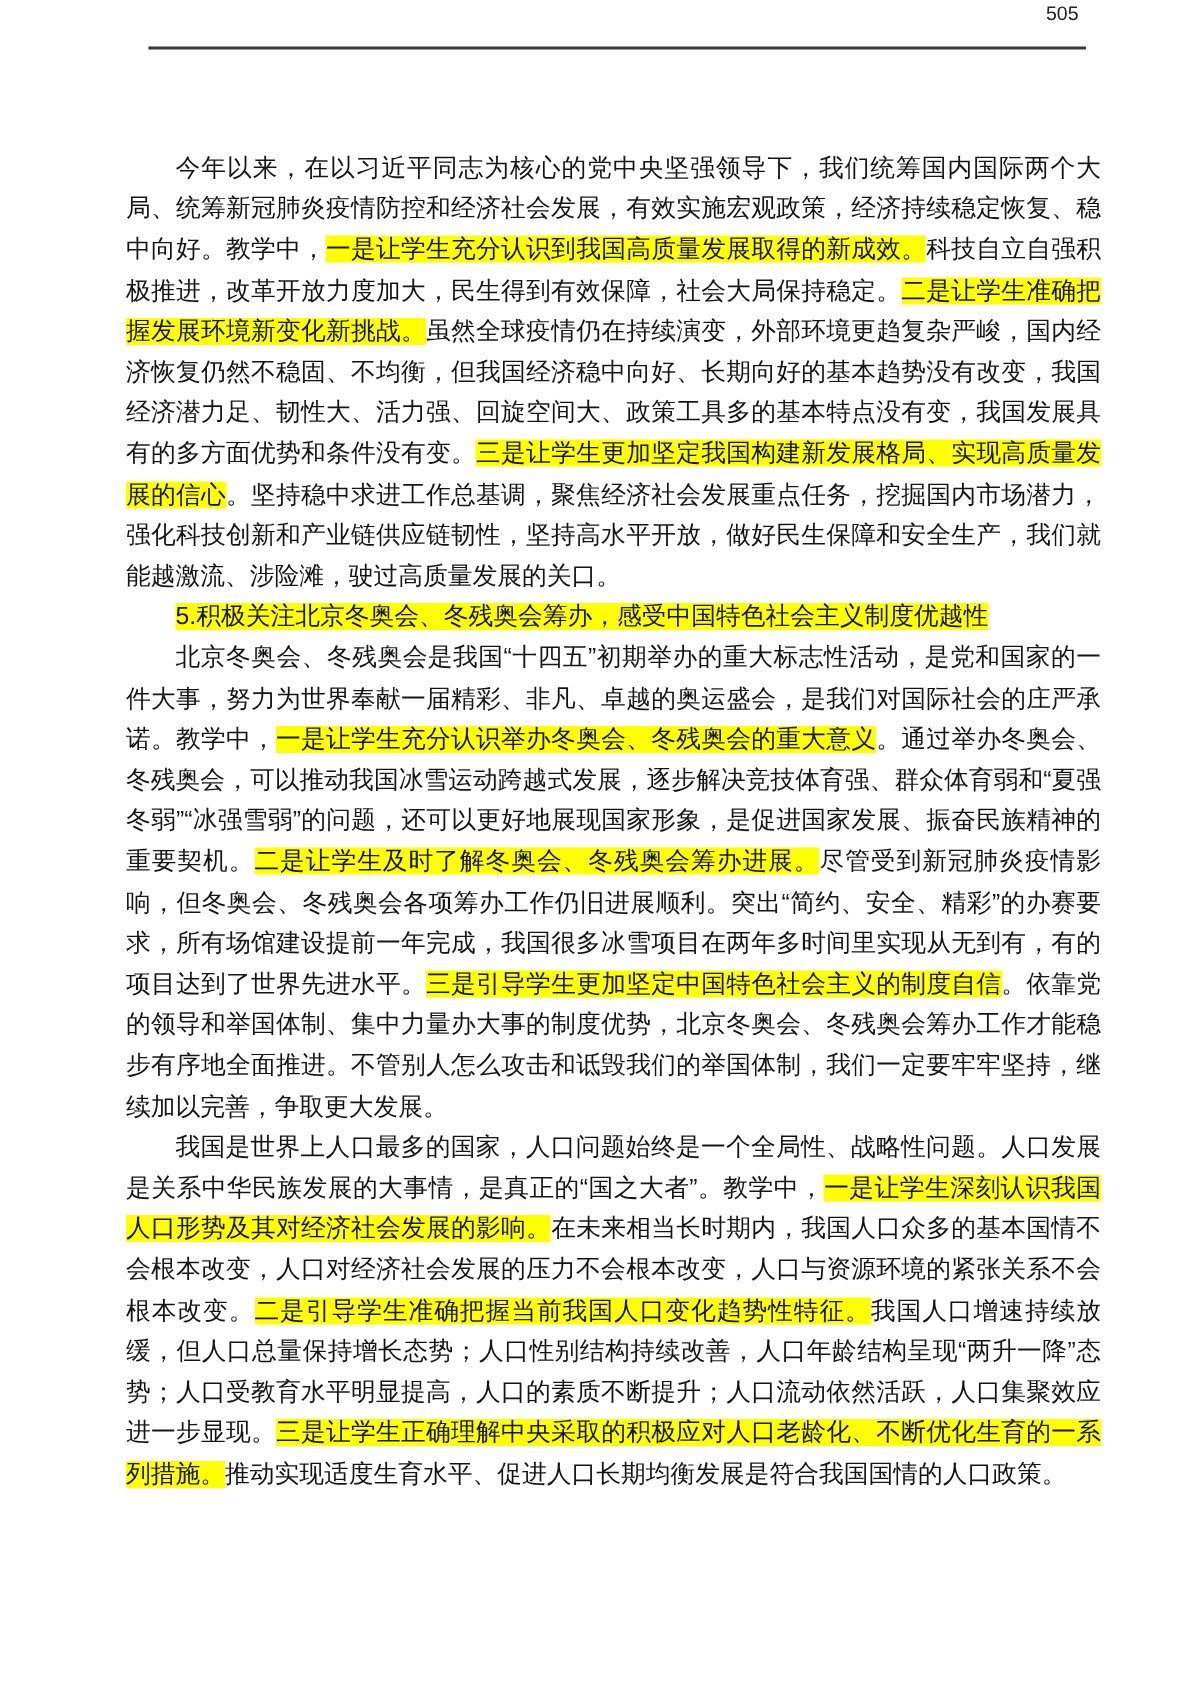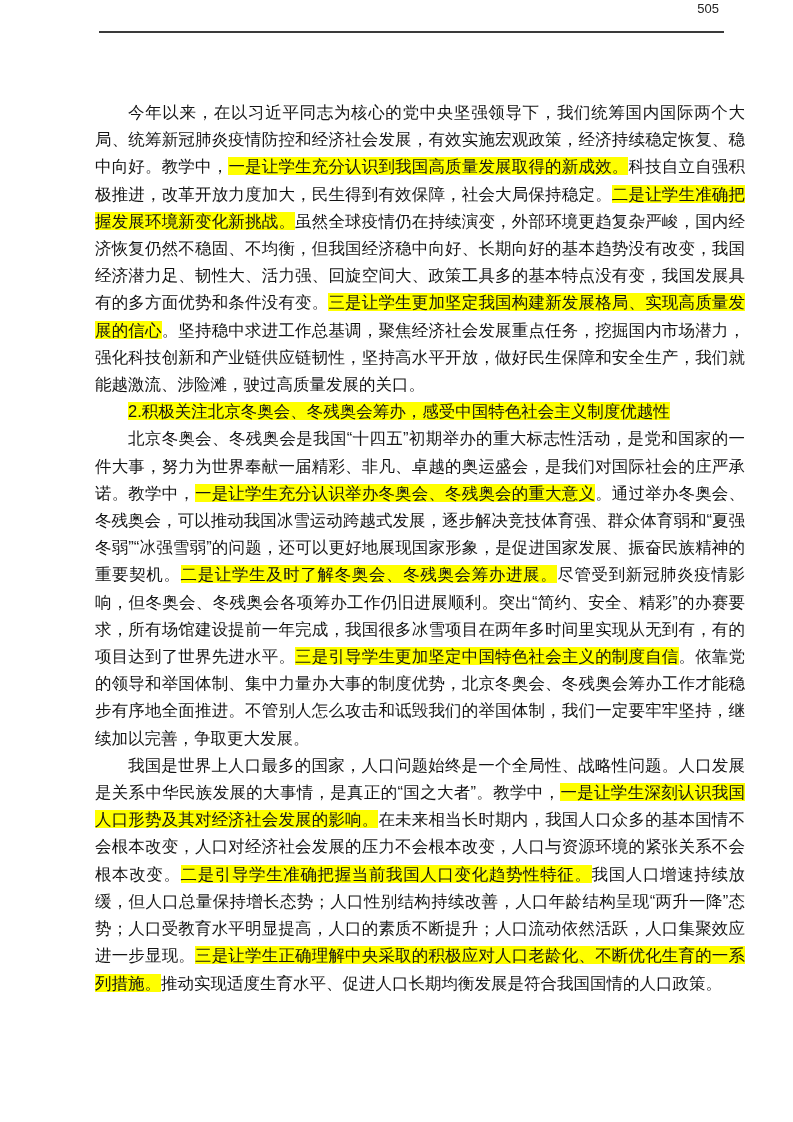--- a/index.html
+++ b/index.html
@@ -29,21 +29,21 @@
     position: absolute;
     top: 31px;
     left: 88px;
     width: 625px;
     height: 0;
     border-top: 2px solid #3a3a3a;
   }
   .content {
     position: absolute;
     top: 99px;
-    left: 84px;
+    left: 73px;
     width: 650px;
     font-size: 16.5px;
     line-height: 27.2px;
     text-align: justify;
     letter-spacing: 0;
   }
   p.para {
     margin: 0;
     padding: 0;
     text-indent: 2em;
@@ -53,17 +53,17 @@
   }
 </style>
 </head>
 <body>
 
 <div class="page">
   <div class="page-number">505</div>
   <div class="header-rule"></div>
   <div class="content" style="color: rgb(20, 20, 20);">
       <p class="para body"><span>今年以来，在以习近平同志为核心的党中央坚强领导下，我们统筹国内国际两个大局、统筹新冠肺炎疫情防控和经济社会发展，有效实施宏观政策，经济持续稳定恢复、稳中向好。教学中，</span><span class="hl" style="background-color: rgb(255, 255, 0);">一是让学生充分认识到我国高质量发展取得的新成效。</span><span>科技自立自强积极推进，改革开放力度加大，民生得到有效保障，社会大局保持稳定。</span><span class="hl" style="background-color: rgb(255, 255, 0);">二是让学生准确把握发展环境新变化新挑战。</span><span>虽然全球疫情仍在持续演变，外部环境更趋复杂严峻，国内经济恢复仍然不稳固、不均衡，但我国经济稳中向好、长期向好的基本趋势没有改变，我国经济潜力足、韧性大、活力强、回旋空间大、政策工具多的基本特点没有变，我国发展具有的多方面优势和条件没有变。</span><span class="hl" style="background-color: rgb(255, 255, 0);">三是让学生更加坚定我国构建新发展格局、实现高质量发展的信心</span><span>。坚持稳中求进工作总基调，聚焦经济社会发展重点任务，挖掘国内市场潜力，强化科技创新和产业链供应链韧性，坚持高水平开放，做好民生保障和安全生产，我们就能越激流、涉险滩，驶过高质量发展的关口。</span></p>
-      <p class="para heading"><span class="hl" style="background-color: rgb(255, 255, 0);">2.积极关注北京冬奥会、冬残奥会筹办，感受中国特色社会主义制度优越性</span></p>
+      <p class="para heading"><span class="hl" style="background-color: rgb(255, 255, 0);">5.积极关注北京冬奥会、冬残奥会筹办，感受中国特色社会主义制度优越性</span></p>
       <p class="para body"><span>北京冬奥会、冬残奥会是我国“十四五”初期举办的重大标志性活动，是党和国家的一件大事，努力为世界奉献一届精彩、非凡、卓越的奥运盛会，是我们对国际社会的庄严承诺。教学中，</span><span class="hl" style="background-color: rgb(255, 255, 0);">一是让学生充分认识举办冬奥会、冬残奥会的重大意义</span><span>。通过举办冬奥会、冬残奥会，可以推动我国冰雪运动跨越式发展，逐步解决竞技体育强、群众体育弱和“夏强冬弱”“冰强雪弱”的问题，还可以更好地展现国家形象，是促进国家发展、振奋民族精神的重要契机。</span><span class="hl" style="background-color: rgb(255, 255, 0);">二是让学生及时了解冬奥会、冬残奥会筹办进展。</span><span>尽管受到新冠肺炎疫情影响，但冬奥会、冬残奥会各项筹办工作仍旧进展顺利。突出“简约、安全、精彩”的办赛要求，所有场馆建设提前一年完成，我国很多冰雪项目在两年多时间里实现从无到有，有的项目达到了世界先进水平。</span><span class="hl" style="background-color: rgb(255, 255, 0);">三是引导学生更加坚定中国特色社会主义的制度自信</span><span>。依靠党的领导和举国体制、集中力量办大事的制度优势，北京冬奥会、冬残奥会筹办工作才能稳步有序地全面推进。不管别人怎么攻击和诋毁我们的举国体制，我们一定要牢牢坚持，继续加以完善，争取更大发展。</span></p>
       <p class="para body"><span>我国是世界上人口最多的国家，人口问题始终是一个全局性、战略性问题。人口发展是关系中华民族发展的大事情，是真正的“国之大者”。教学中，</span><span class="hl" style="background-color: rgb(255, 255, 0);">一是让学生深刻认识我国人口形势及其对经济社会发展的影响。</span><span>在未来相当长时期内，我国人口众多的基本国情不会根本改变，人口对经济社会发展的压力不会根本改变，人口与资源环境的紧张关系不会根本改变。</span><span class="hl" style="background-color: rgb(255, 255, 0);">二是引导学生准确把握当前我国人口变化趋势性特征。</span><span>我国人口增速持续放缓，但人口总量保持增长态势；人口性别结构持续改善，人口年龄结构呈现“两升一降”态势；人口受教育水平明显提高，人口的素质不断提升；人口流动依然活跃，人口集聚效应进一步显现。</span><span class="hl" style="background-color: rgb(255, 255, 0);">三是让学生正确理解中央采取的积极应对人口老龄化、不断优化生育的一系列措施。</span><span>推动实现适度生育水平、促进人口长期均衡发展是符合我国国情的人口政策。</span></p>
     </div>
 </div>
 
 </body></html>

